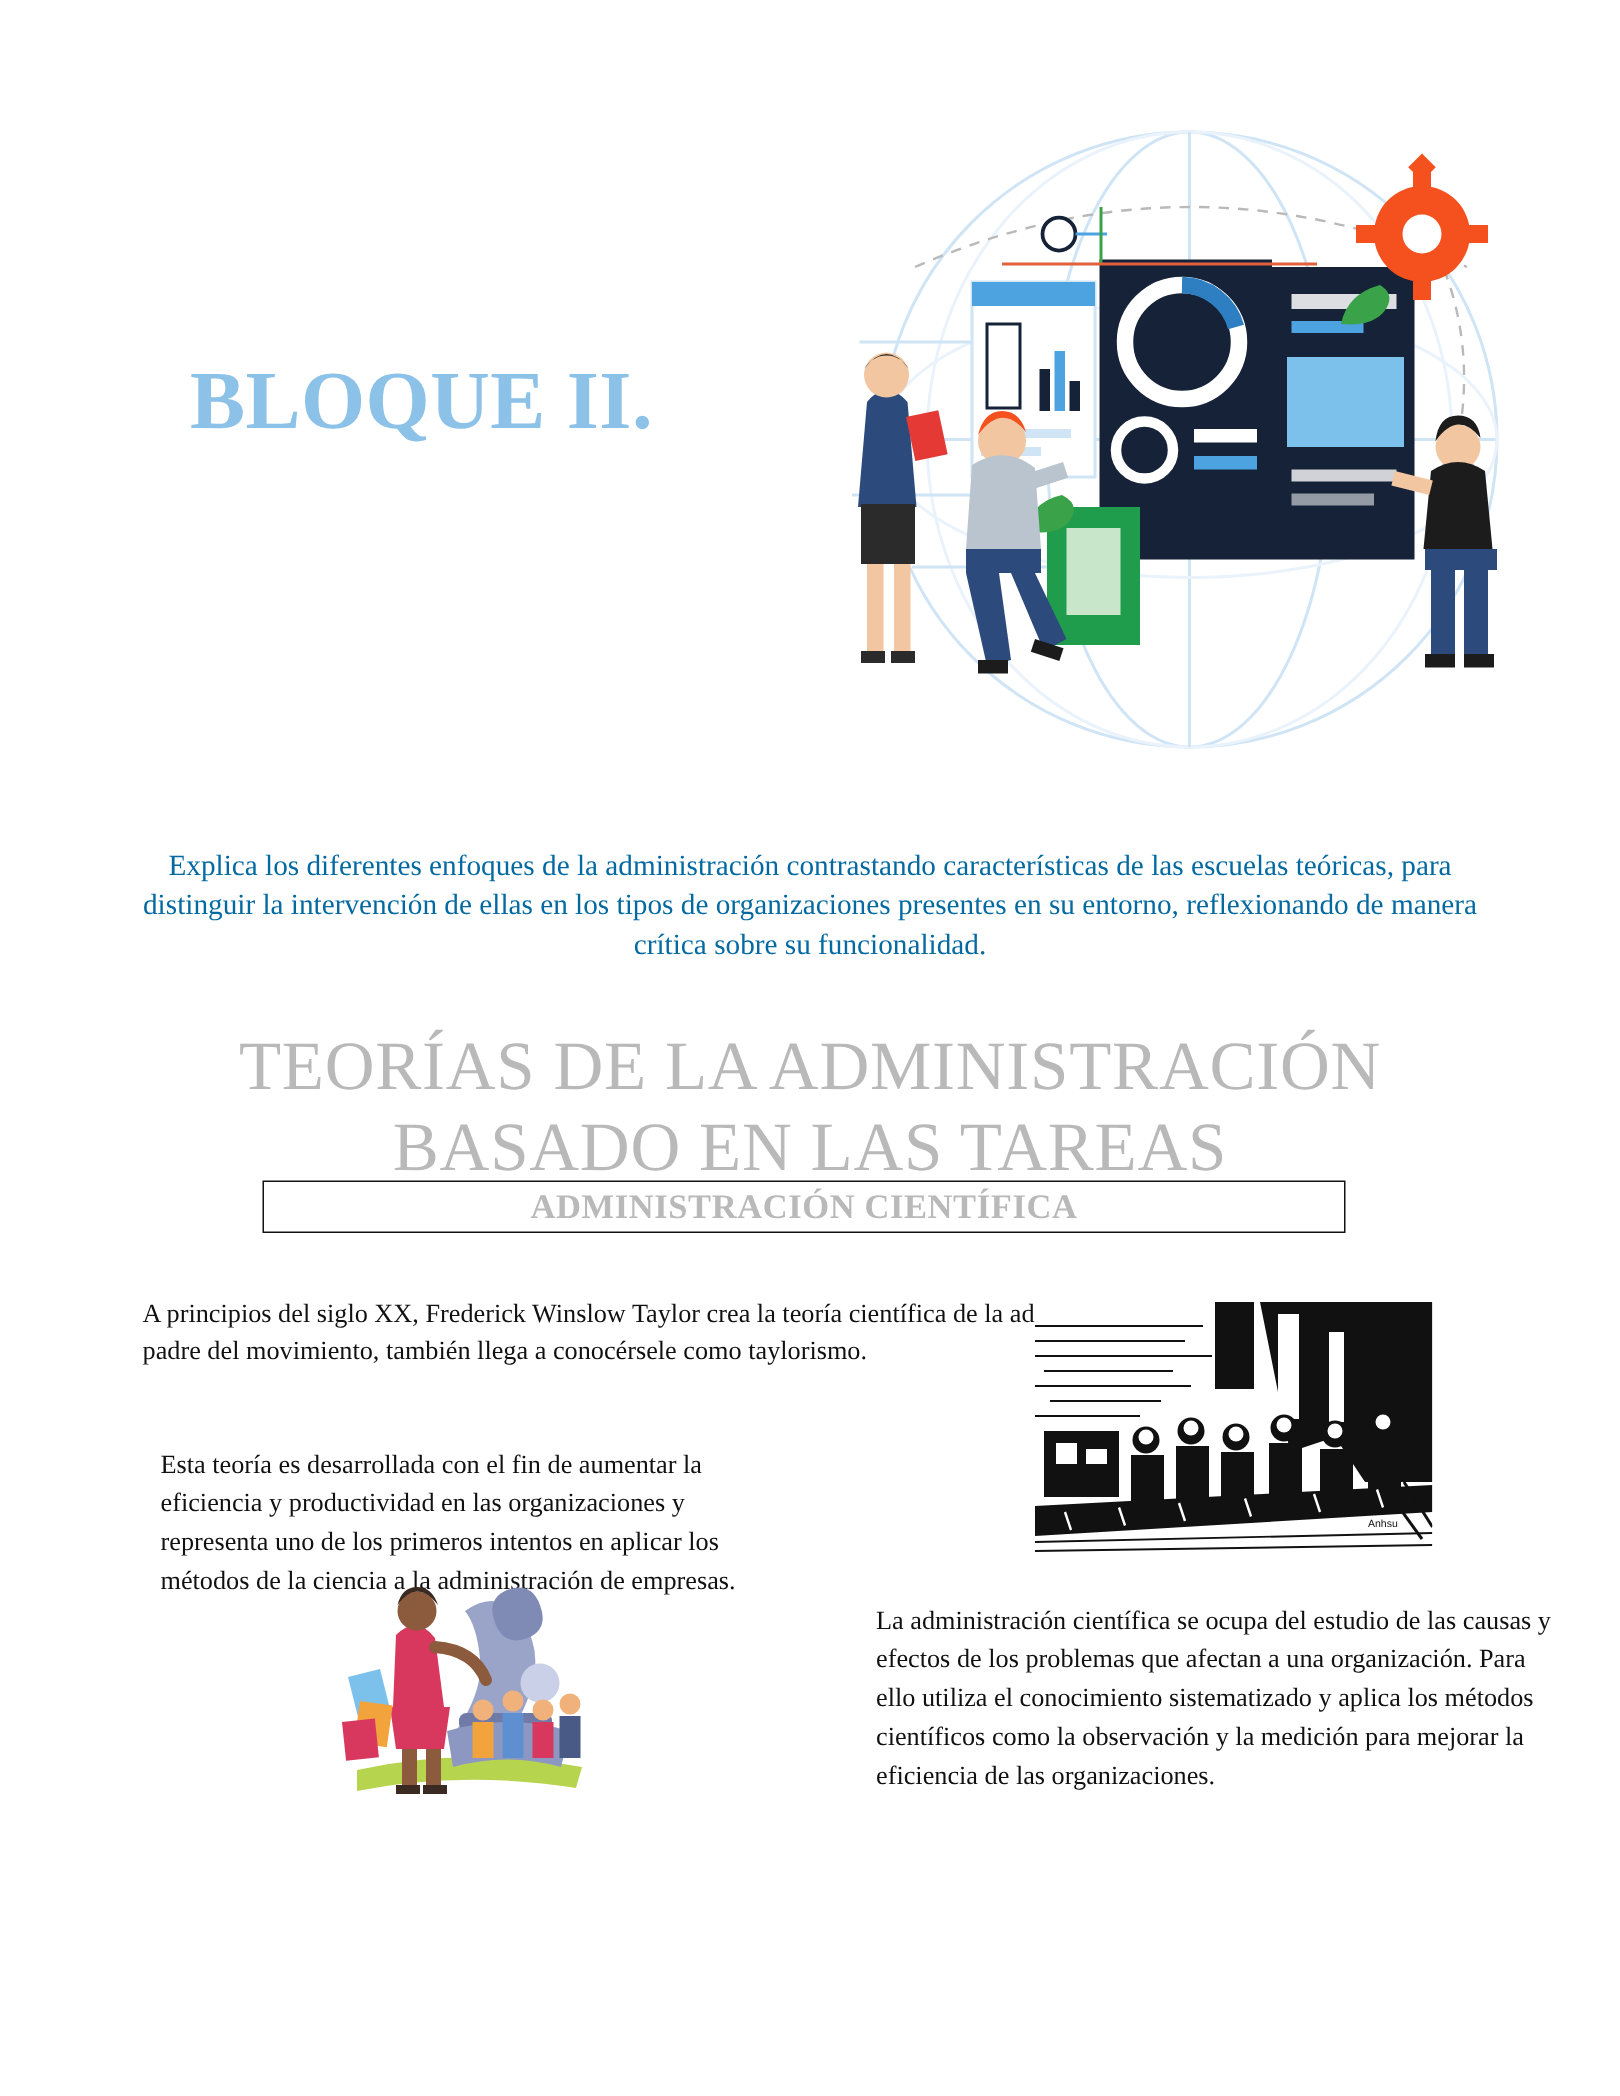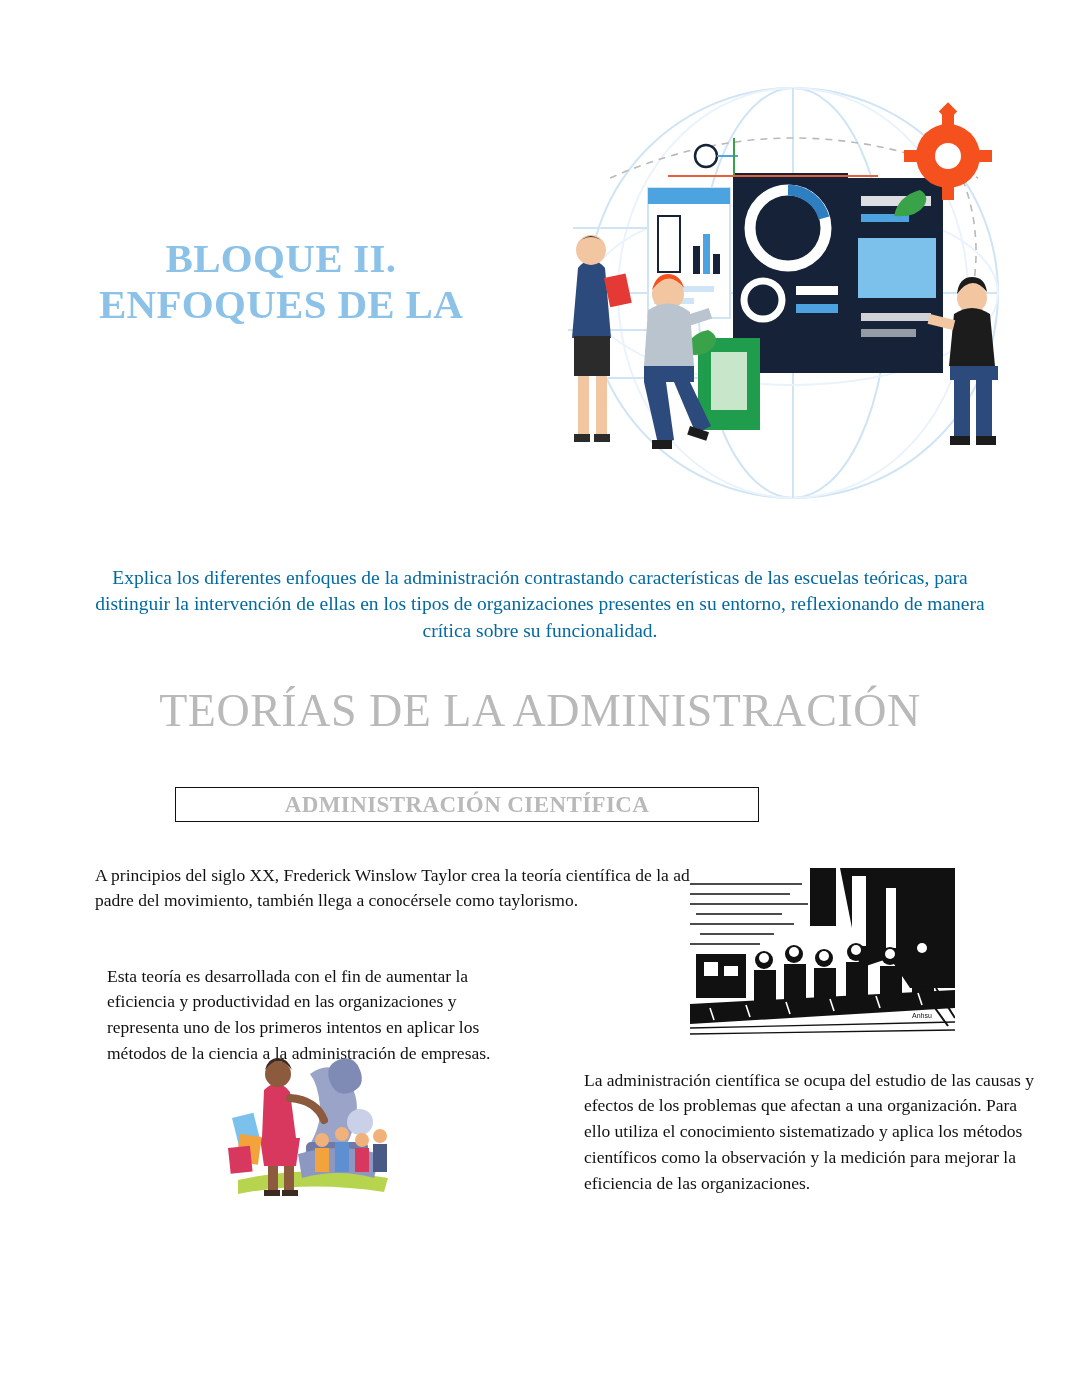--- a/index.html
+++ b/index.html
@@ -21,21 +21,21 @@
     position: relative;
     width: 1080px;
     height: 520px;
   }
   .hero-title {
     position: absolute;
     left: 36px;
     top: 236px;
     width: 490px;
     text-align: center;
-    font-size: 41px;
+    font-size: 55px;
     line-height: 1.12;
     font-weight: bold;
     color: #8cc2e8;
     letter-spacing: 0.3px;
   }
   .hero-title .line { display: block; }
 
   .illus {
     position: absolute;
     left: 548px;
@@ -68,21 +68,21 @@
     font-weight: normal;
     color: #b9b9b9;
     letter-spacing: 0.5px;
   }
   .section-heading .line { display: block; }
 
   .subtitle-box {
     position: absolute;
     left: 175px;
     top: 787px;
-    width: 584px;
+    width: 722px;
     height: 35px;
     border: 1px solid #111;
     box-sizing: border-box;
     display: flex;
     align-items: center;
     justify-content: center;
   }
   .subtitle-box span {
     font-size: 23px;
     font-weight: bold;
@@ -142,21 +142,20 @@
     color: #111;
   }
 </style>
 </head>
 <body>
 
 <div class="hero">
 
   <div class="hero-title">
     <span class="line">BLOQUE II.</span>
-    <span class="line">ENFOQUES DE LA</span>
   </div>
 
   <svg class="illus" viewBox="0 0 490 430">
 
     <circle cx="245" cy="215" r="205" fill="none" stroke="#cfe4f5" stroke-width="2"></circle>
     <ellipse cx="245" cy="215" rx="95" ry="205" fill="none" stroke="#cfe4f5" stroke-width="2"></ellipse>
     <ellipse cx="245" cy="215" rx="175" ry="205" fill="none" stroke="#eaf3fb" stroke-width="2"></ellipse>
     <line x1="40" y1="215" x2="450" y2="215" stroke="#cfe4f5" stroke-width="2"></line>
     <line x1="245" y1="10" x2="245" y2="420" stroke="#cfe4f5" stroke-width="2"></line>
     <ellipse cx="245" cy="215" rx="205" ry="92" fill="none" stroke="#eaf3fb" stroke-width="2"></ellipse>
@@ -247,20 +246,21 @@
       <rect x="428" y="358" width="20" height="9" fill="#1c1c1c"></rect>
       <rect x="382" y="236" width="26" height="10" fill="#f2c6a0" transform="rotate(14 382 236)"></rect>
     </g>
   </svg>
 </div>
 
 <p class="intro">Explica los diferentes enfoques de la administración contrastando características de las escuelas teóricas, para distinguir la intervención de ellas en los tipos de organizaciones presentes en su entorno, reflexionando de manera crítica sobre su funcionalidad.</p>
 
 <div class="section-heading">
   <span class="line">TEORÍAS DE LA ADMINISTRACIÓN</span>
+  <span class="line">BASADO EN LAS TAREAS</span>
 </div>
 
 <div class="subtitle-box">
   <span>ADMINISTRACIÓN CIENTÍFICA</span>
 </div>
 
 <p class="para para-top">A principios del siglo XX, Frederick Winslow Taylor crea la teoría científica de la administración. Debido a que es el padre del movimiento, también llega a conocérsele como taylorismo.</p>
 <p class="para para-left">Esta teoría es desarrollada con el fin de aumentar la eficiencia y productividad en las organizaciones y representa uno de los primeros intentos en aplicar los métodos de la ciencia a la administración de empresas.</p>
 <p class="para para-right">La administración científica se ocupa del estudio de las causas y efectos de los problemas que afectan a una organización. Para ello utiliza el conocimiento sistematizado y aplica los métodos científicos como la observación y la medición para mejorar la eficiencia de las organizaciones.</p>
 

